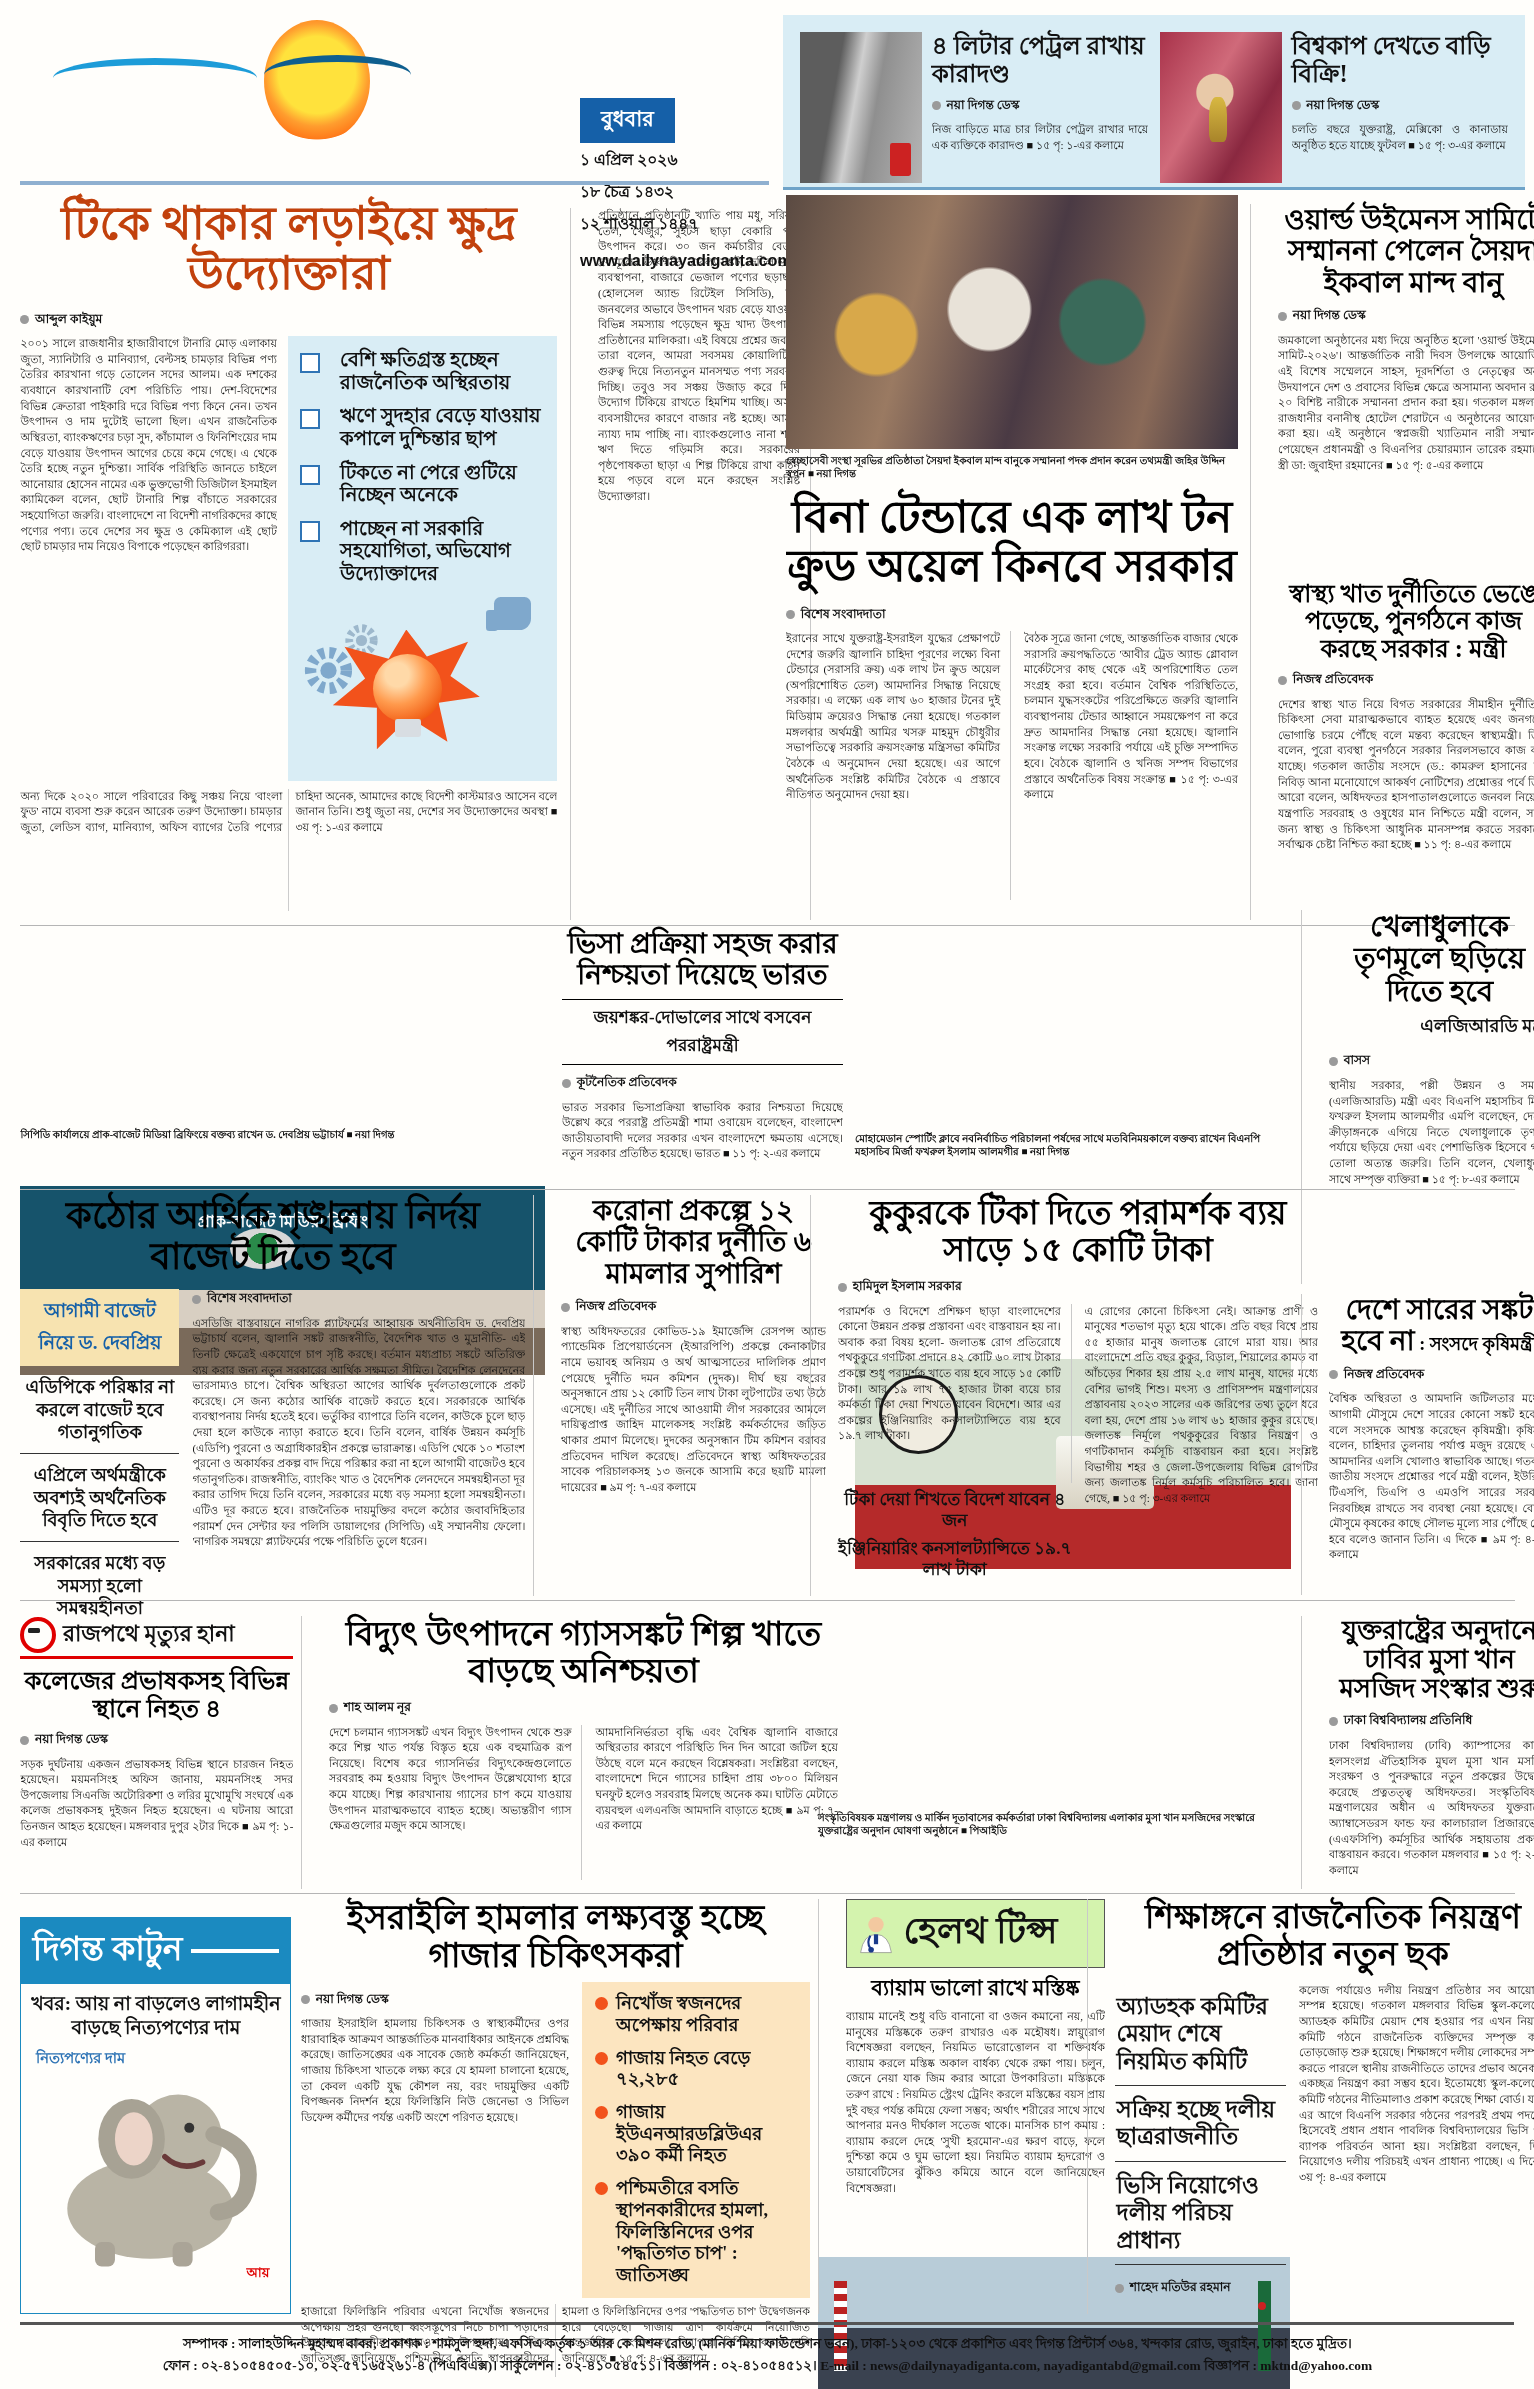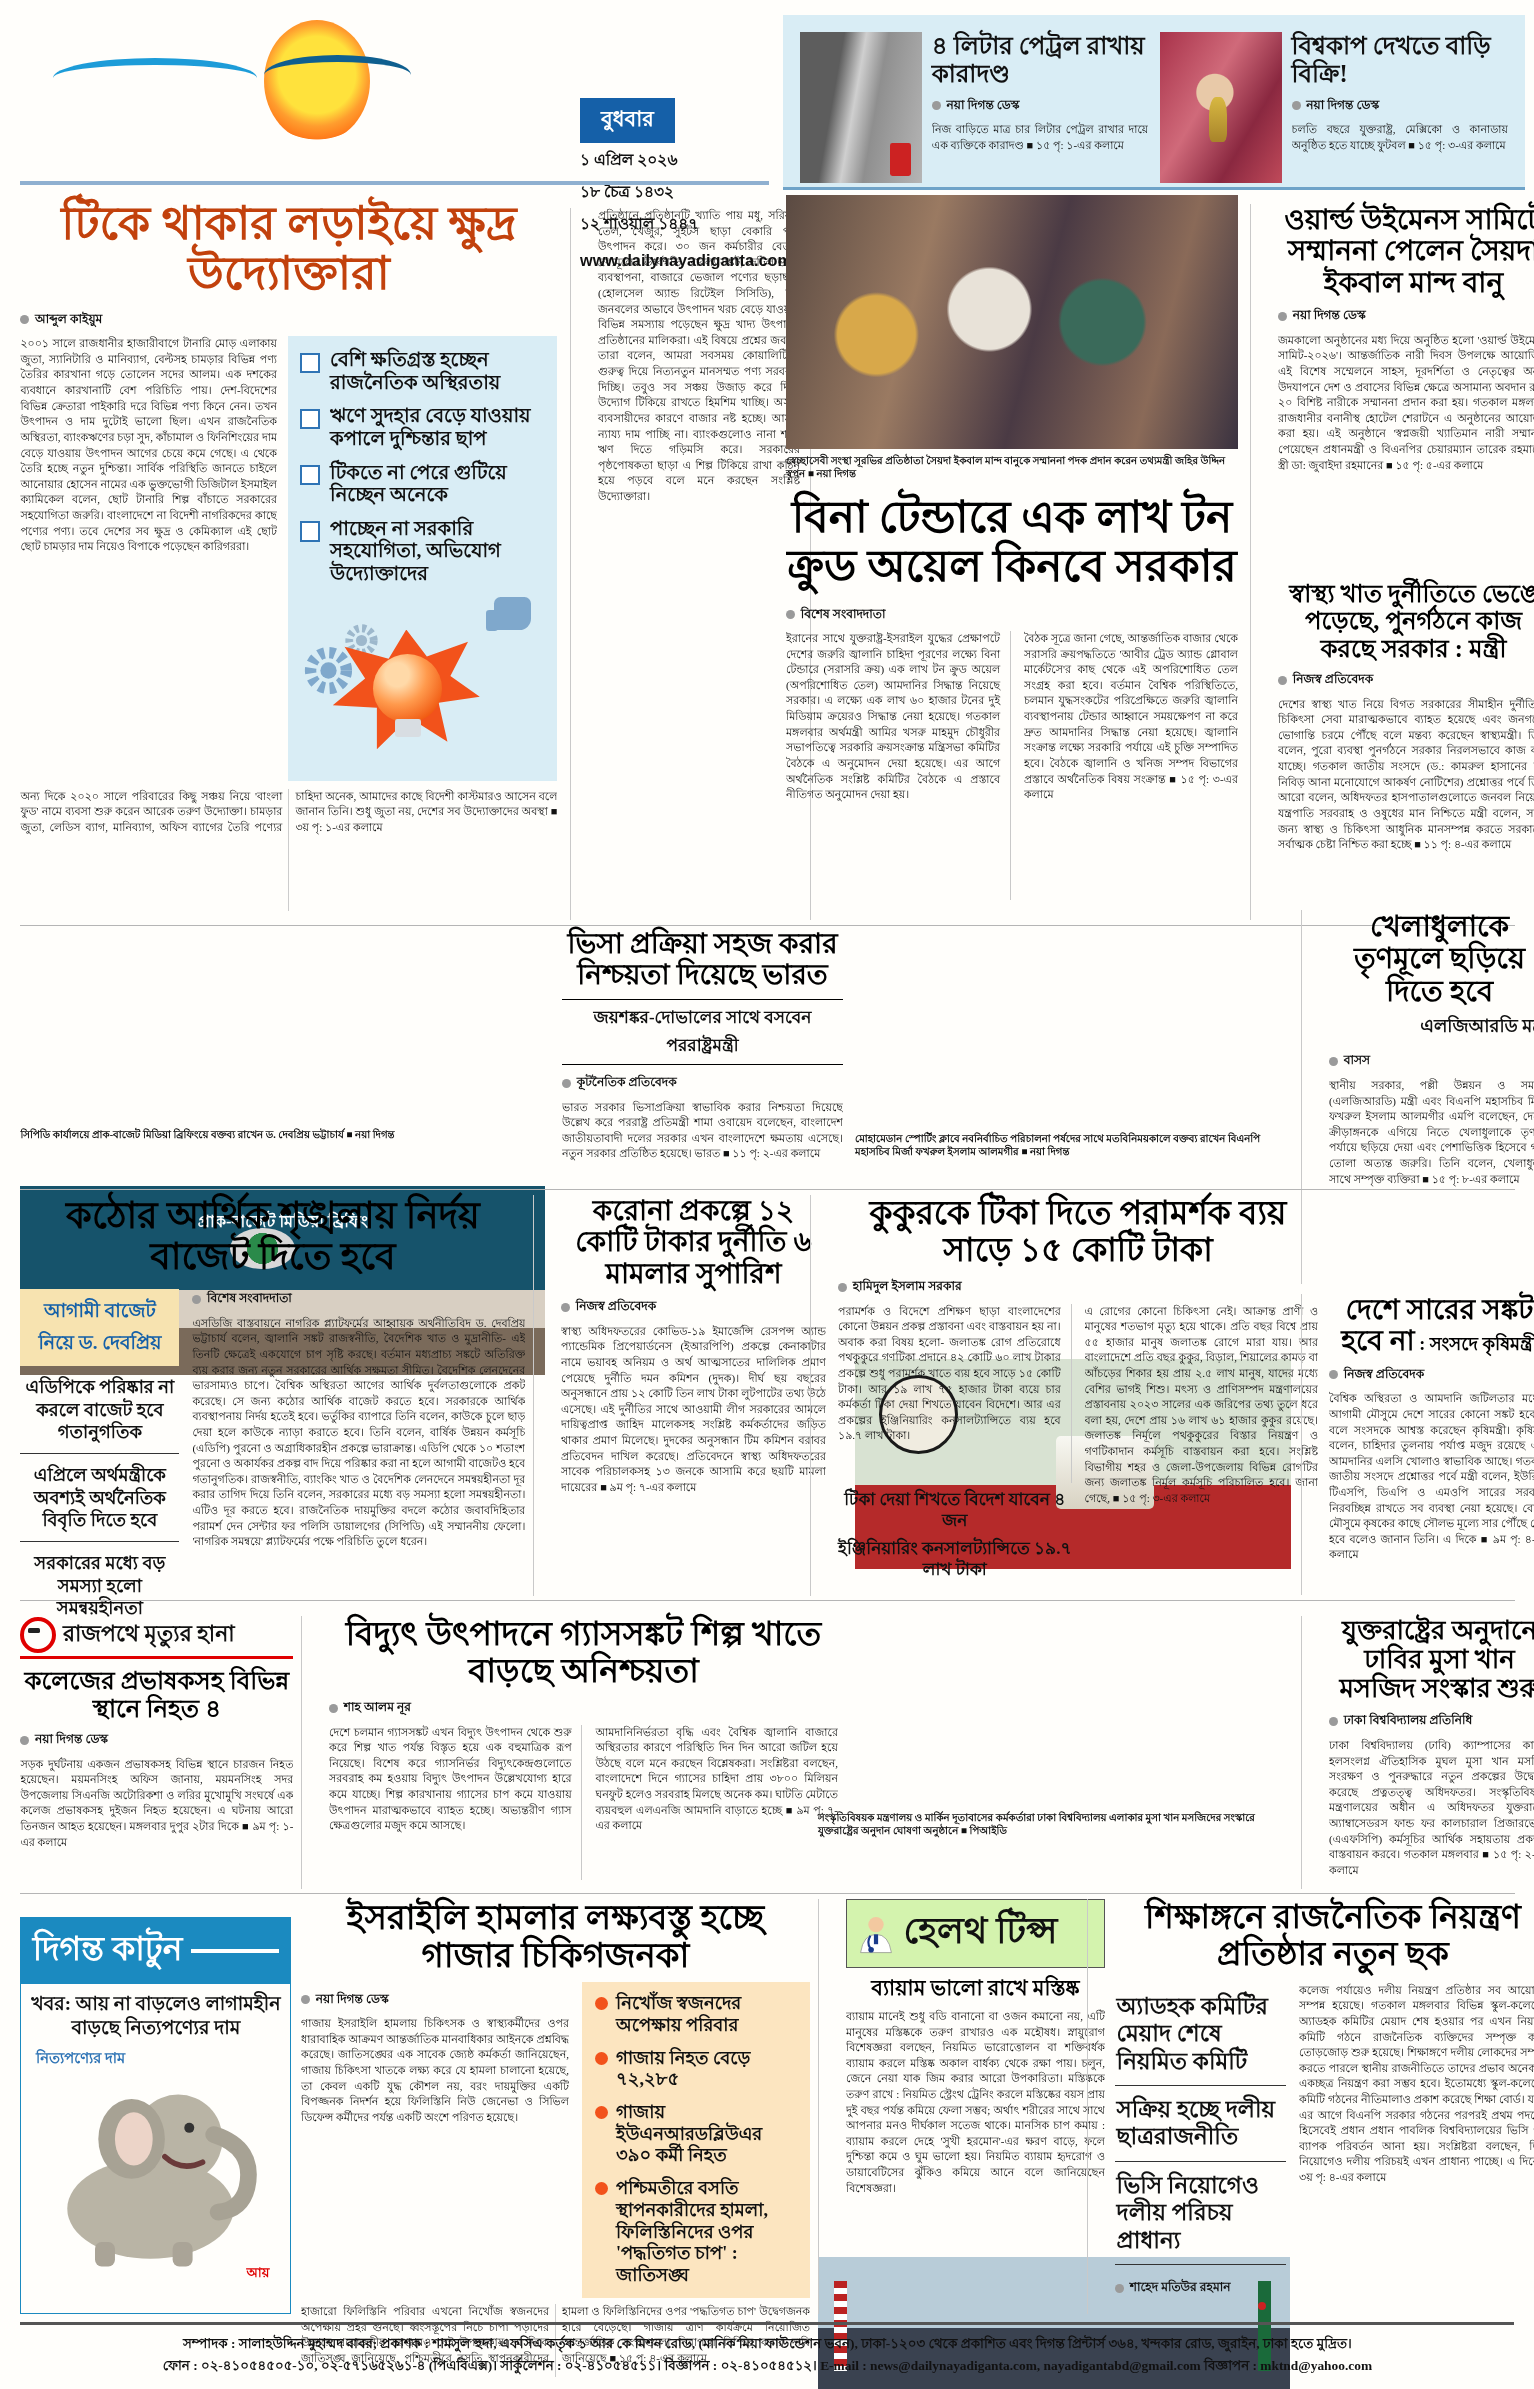--- a/index.html
+++ b/index.html
@@ -26,21 +26,21 @@
   .dateline{font-size:15.5px;font-weight:bold;margin-top:5.7px;}
   .weburl{font-family:"Liberation Sans","DejaVu Sans",sans-serif;font-weight:bold;font-size:16.3px;margin-top:13px;}
   .briefs{background:#d9edf5;border-bottom:3.3px solid #6fa3c8;display:flex;gap:11.4px;padding:17px;}
   .brief{display:flex;gap:9.8px;flex:1;}
   .brief h3{font-size:24.4px;margin:0 0 4.9px;line-height:1.15;font-weight:bold;}
   .brief .body-txt{font-size:11px;}
   .bphoto{flex:0 0 122px;height:151px;}
   
   .red-h{color:#c2410c;font-weight:bold;font-size:46px;line-height:1.08;text-align:center;}
   .pointbox{background:#d9edf5;padding:13px 11.4px;}
-  .pt{display:flex;gap:10px;margin-bottom:11.4px;font-size:19.5px;font-weight:bold;line-height:1.15;}
+  .pt{display:flex;gap:20px;margin-bottom:11.4px;font-size:19.5px;font-weight:bold;line-height:1.15;}
   .sq{width:16.3px;height:16.3px;border:2.4px solid #2f74b5;background:#fff;flex:0 0 auto;margin-top:3.3px;}
   .bulbwrap{position:relative;height:171px;}
   .splash{position:absolute;left:33px;top:33px;width:147px;height:122px;background:#f2521b;
           clip-path:polygon(50% 0,64% 22%,92% 10%,80% 38%,100% 55%,72% 60%,78% 92%,52% 72%,30% 98%,30% 64%,0 62%,22% 40%,8% 14%,38% 24%);}
   .bulb{position:absolute;left:73px;top:57px;width:69px;height:69px;border-radius:50%;
         background:radial-gradient(circle at 35% 30%,#ffd9a8 0 18%,#ff9a4d 45%,#f0570f 80%);}
   .bulbbase{position:absolute;left:95px;top:122px;width:26px;height:18px;background:#d8dde2;border-radius:2.4px;}
   .thumb{position:absolute;right:14.7px;top:0;width:37px;height:33px;background:#7fa8cc;border-radius:6.5px 6.5px 11.4px 3.3px;}
   .thumb:after{content:"";position:absolute;left:-8.1px;top:13px;width:11.4px;height:21px;background:#7fa8cc;border-radius:3.3px;}
   
@@ -357,21 +357,21 @@
         <path d="M118 78 q15 14 34 5" stroke="#6a3a3a" stroke-width="5" fill="none" stroke-linecap="round"></path>
         <rect x="55" y="155" width="18" height="22" rx="6" fill="#aaa497"></rect>
         <rect x="125" y="155" width="18" height="22" rx="6" fill="#aaa497"></rect>
       </svg>
       <div class="cartlabel" style="position:absolute;left:14.7px;top:6.5px;">নিত্যপণ্যের দাম</div>
       <div class="pricetag" style="position:absolute;right:21px;bottom:24.4px;">আয়</div>
     </div>
   </div>
 
   <div class="abs" style="left:301px;top:1899px;width:509px;height:415px;">
-    <div class="hl h42 center">ইসরাইলি হামলার লক্ষ্যবস্তু হচ্ছে গাজার চিকিগজনকা</div>
+    <div class="hl h42 center">ইসরাইলি হামলার লক্ষ্যবস্তু হচ্ছে গাজার চিকিৎসকরা</div>
     <div style="display:flex;gap:13px;margin-top:6.5px;">
       <div style="flex:1;">
         <div class="byline">
             <span class="dot"></span>
             <span>নয়া দিগন্ত ডেস্ক</span>
           </div>
         <div class="body-txt" style="height:269px;">গাজায় ইসরাইলি হামলায় চিকিৎসক ও স্বাস্থ্যকর্মীদের ওপর ধারাবাহিক আক্রমণ আন্তর্জাতিক মানবাধিকার আইনকে প্রশ্নবিদ্ধ করেছে। জাতিসঙ্ঘের এক সাবেক জ্যেষ্ঠ কর্মকর্তা জানিয়েছেন, গাজায় চিকিৎসা খাতকে লক্ষ্য করে যে হামলা চালানো হয়েছে, তা কেবল একটি যুদ্ধ কৌশল নয়, বরং দায়মুক্তির একটি বিপজ্জনক নিদর্শন হয়ে ফিলিস্তিনি নিউ জেনেভা ও সিভিল ডিফেন্স কর্মীদের পর্যন্ত একটি অংশে পরিণত হয়েছে।</div>
       </div>
       <div style="flex:0 0 228px;">
         <div class="gazabox">

